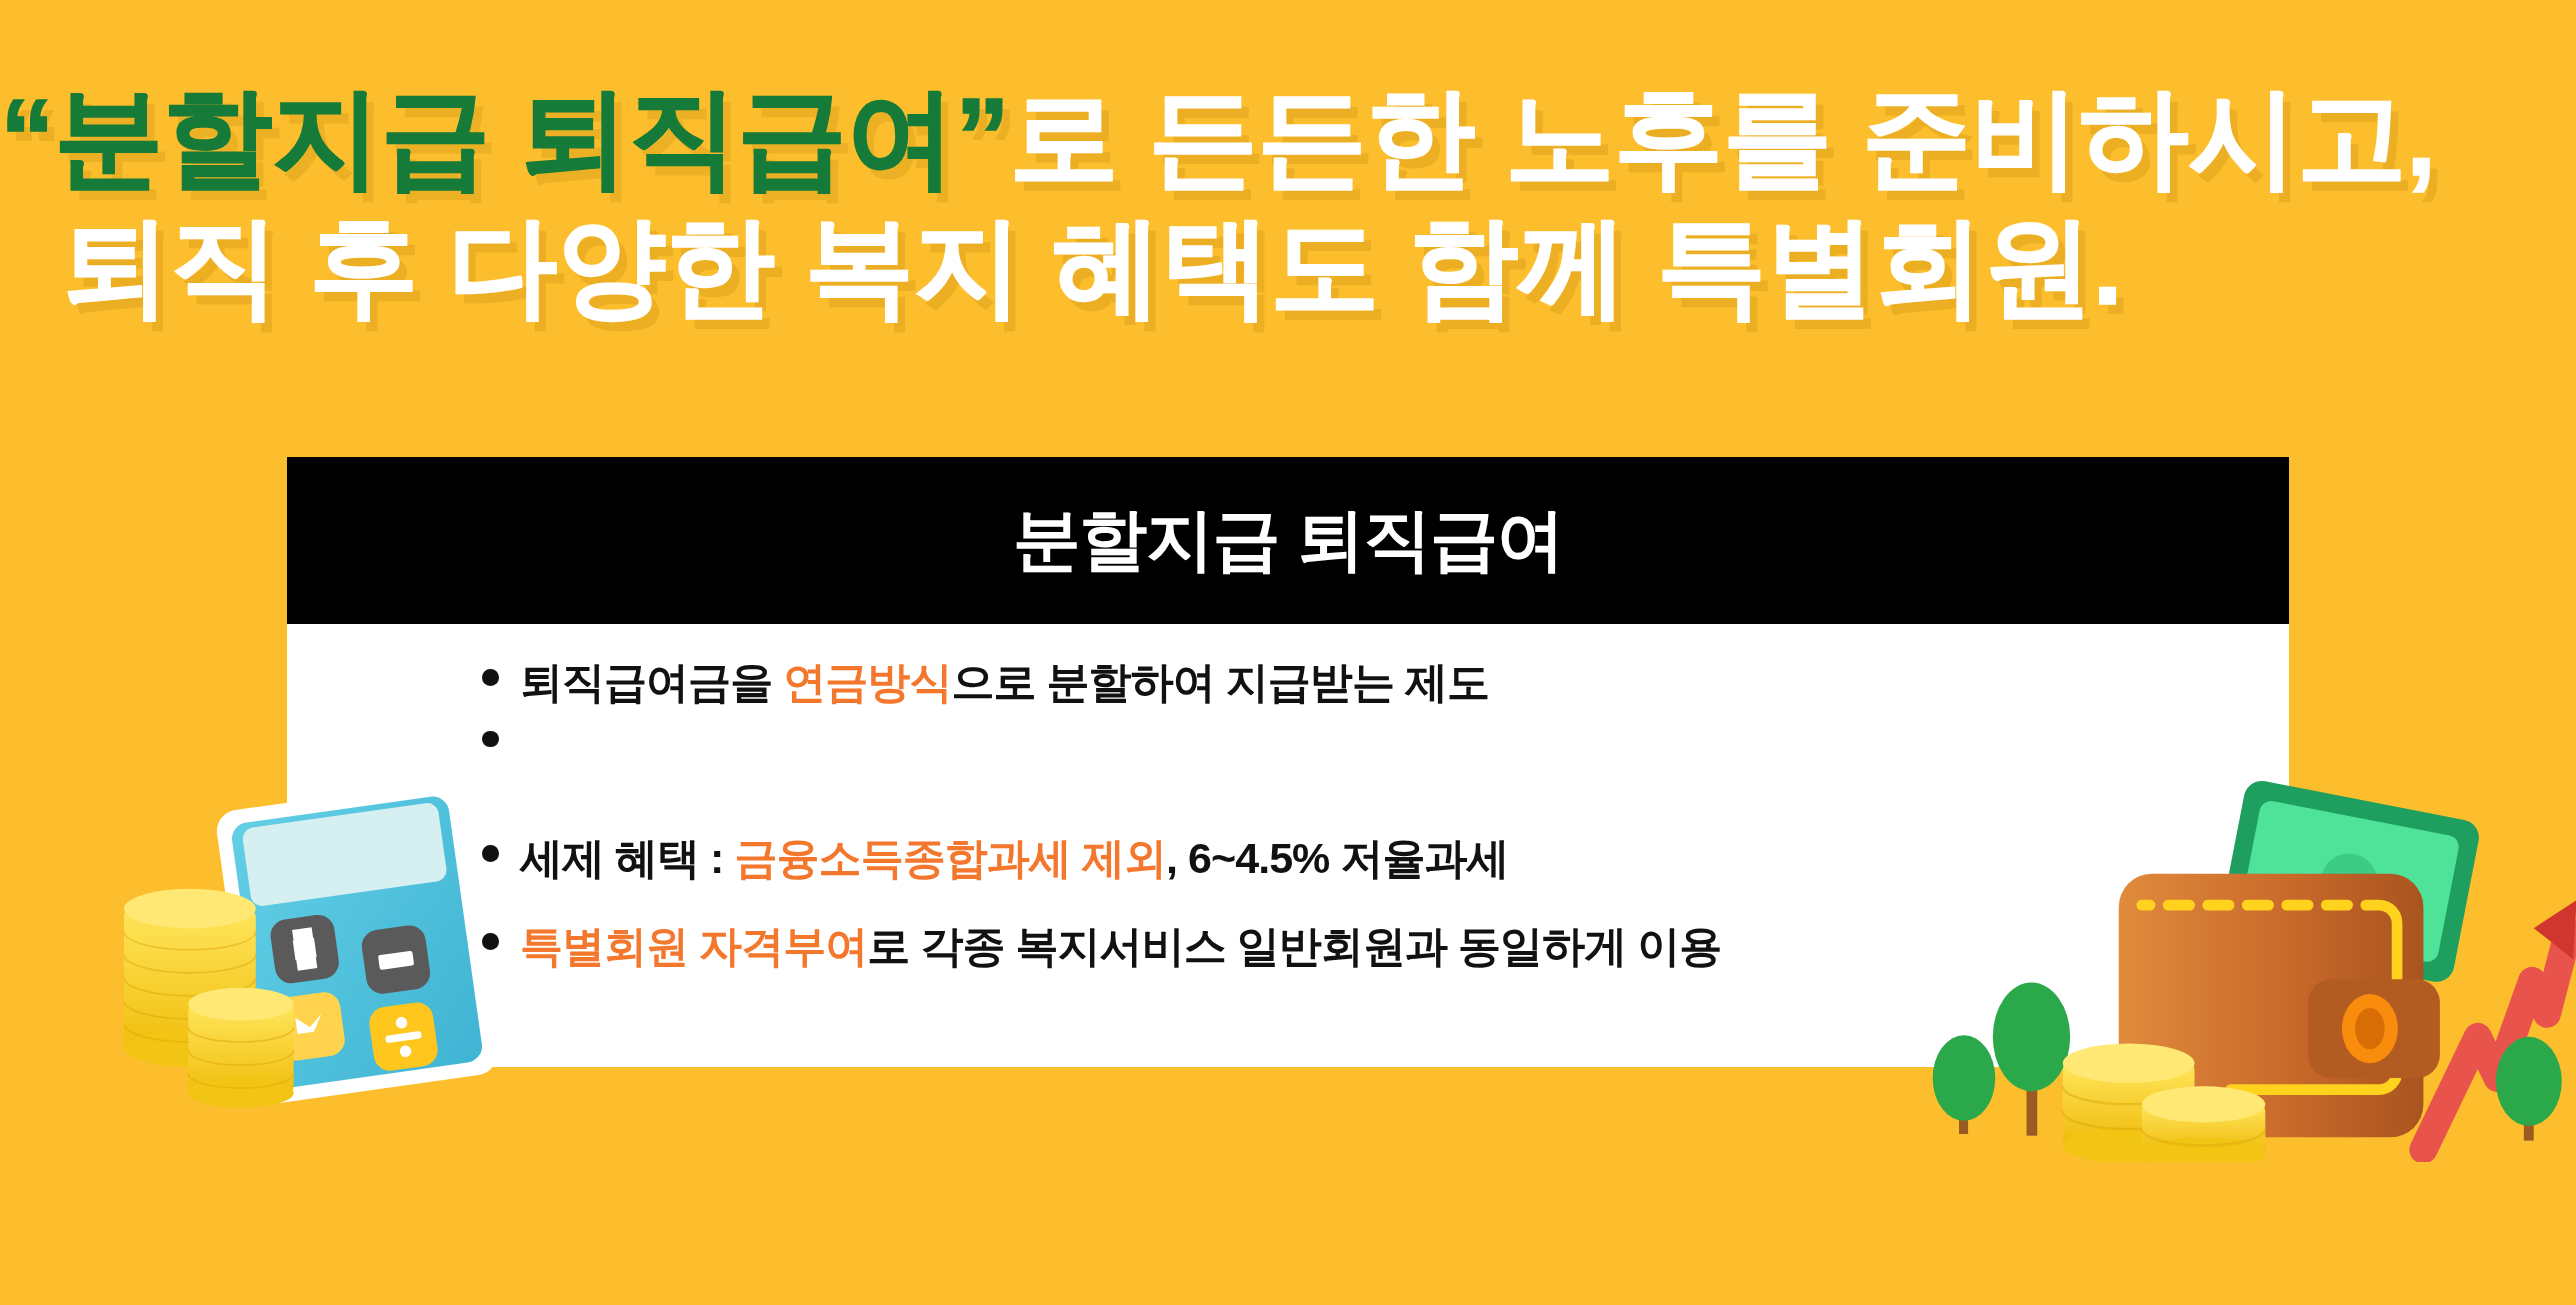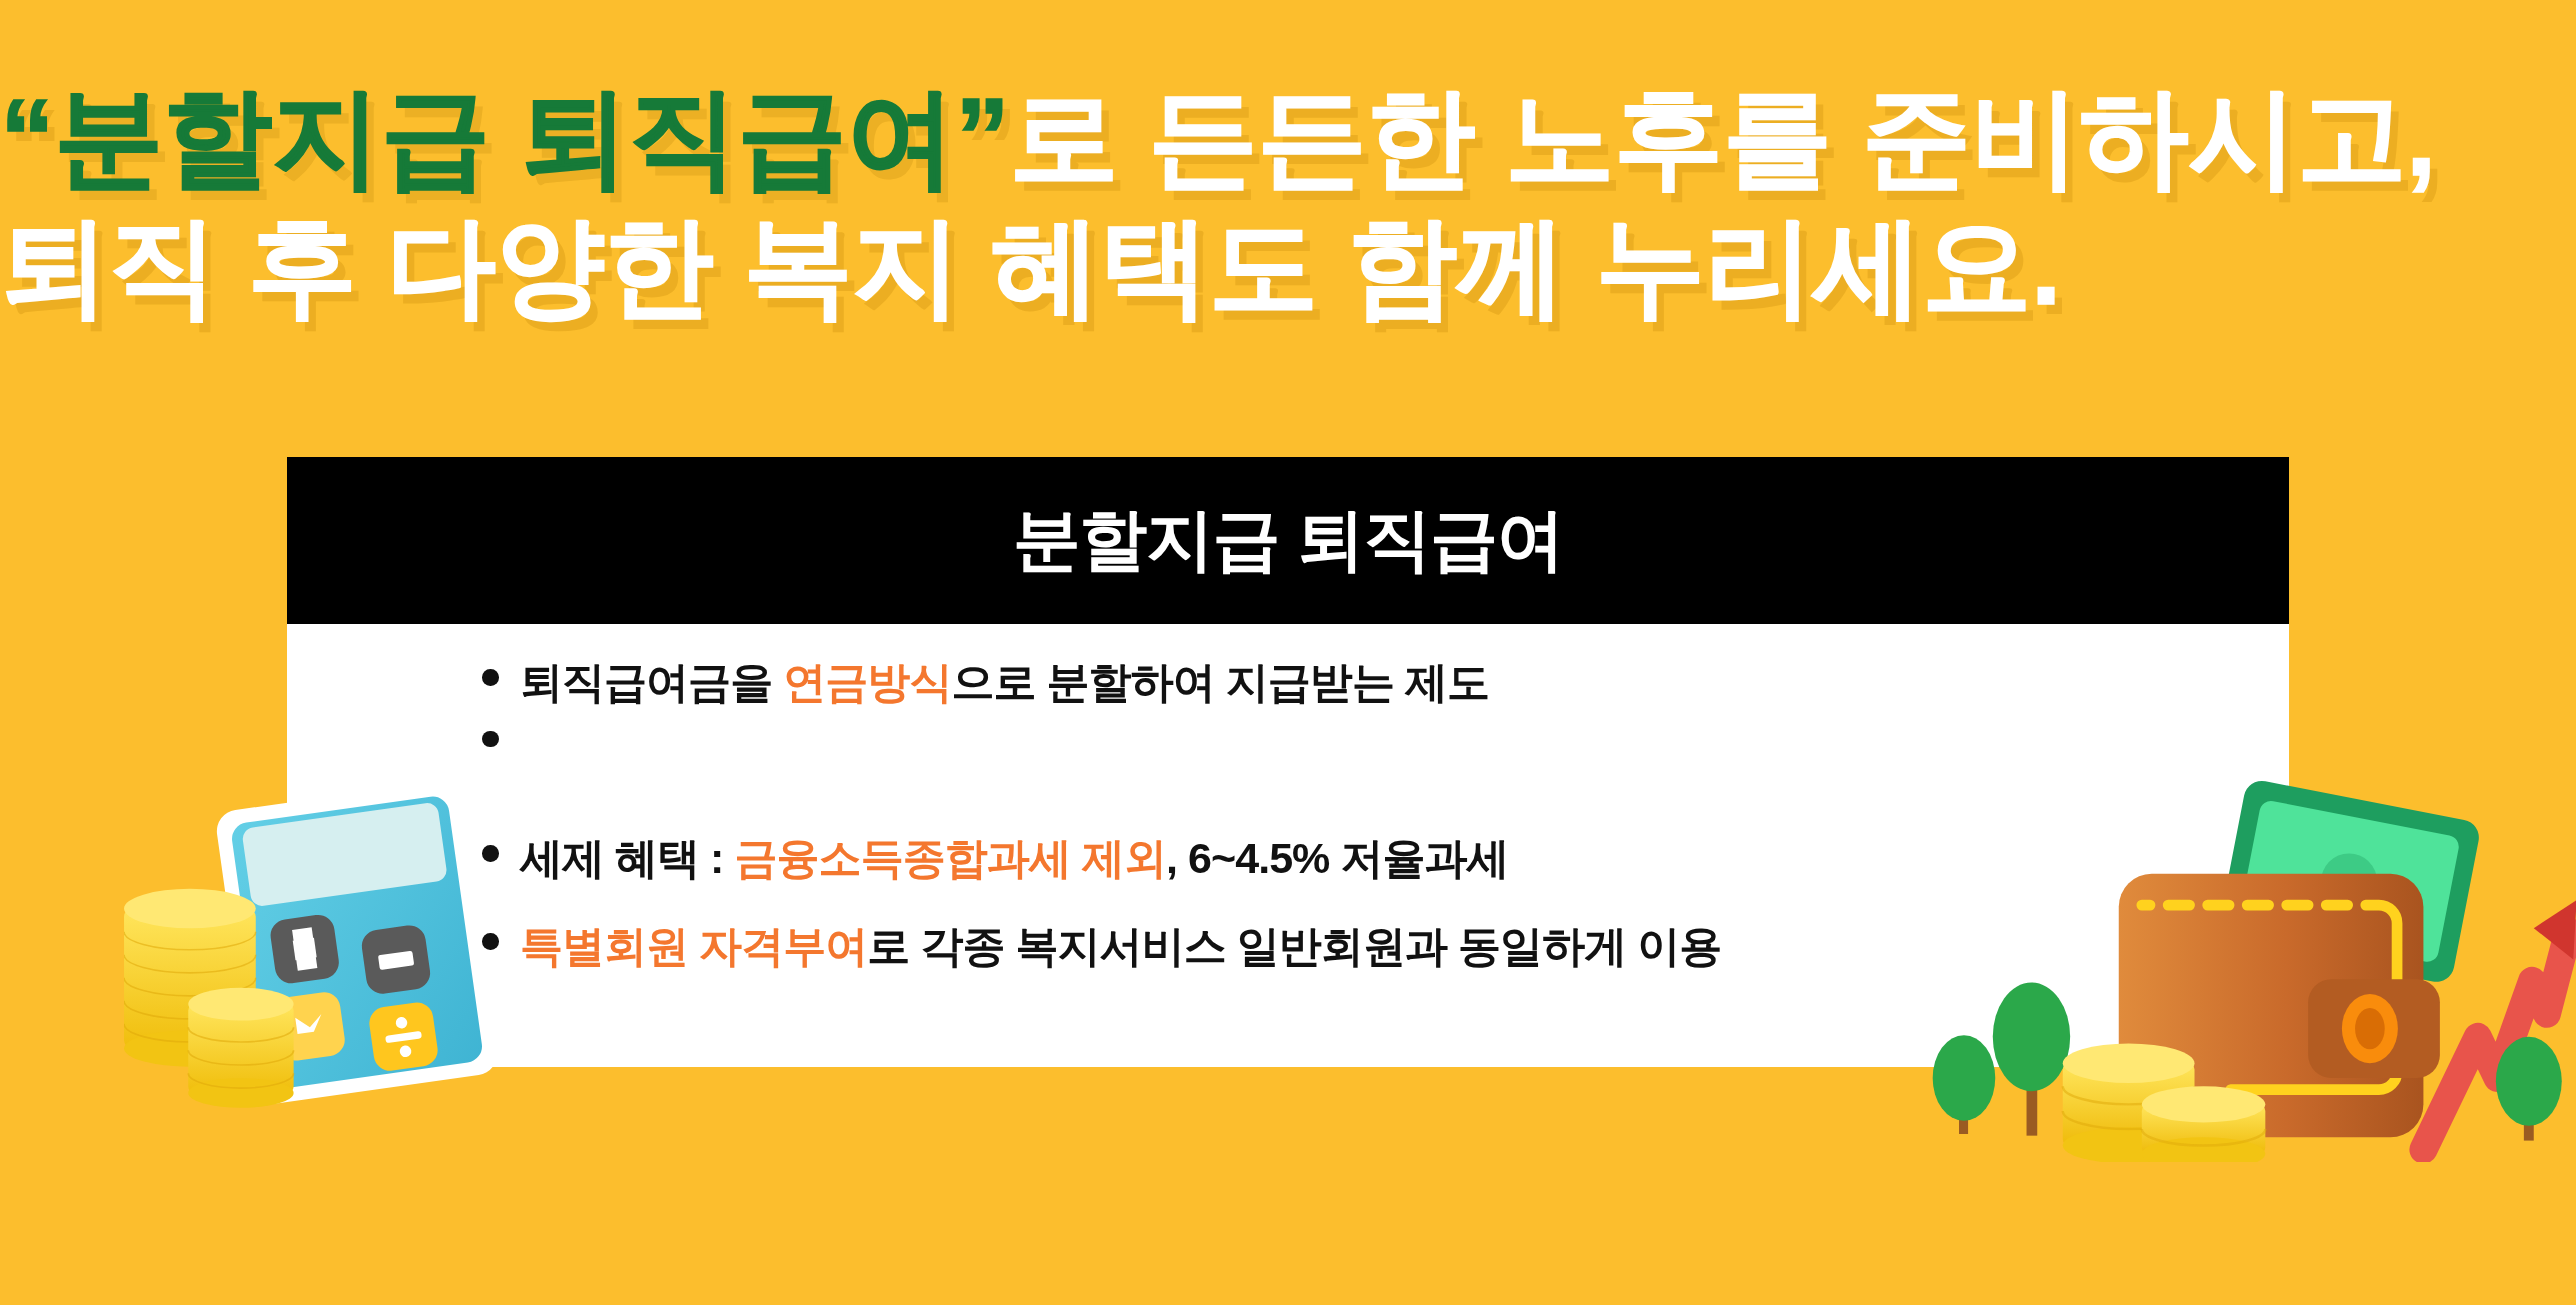--- a/index.html
+++ b/index.html
@@ -20,21 +20,21 @@
     background: #FCBE2D;
     overflow: hidden;
   }
 
   
   #headline {
     position: absolute;
     top: 79px;
     left: 0;
     width: 2184px;
-    text-align: left;
+    text-align: center;
     line-height: 1.08;
     letter-spacing: -0.012em;
   }
   .hl-line {
     display: block;
     white-space: nowrap;
     font-size: 109px;
     font-weight: 900;
     color: #FFFFFF;
     text-shadow: 8.2px 10px 0 rgba(200,140,10,0.30);
@@ -131,21 +131,21 @@
   }
   .illu-svg { display: block; width: 100%; height: 100%; }
 </style>
 </head>
 <body>
 
 <div id="banner">
 
   <div id="headline">
     <span class="hl-line"><span class="hl-quote">“</span><span class="hl-green">분할지급 퇴직급여</span><span class="hl-quote">”</span><span>로 든든한 노후를 준비하시고,</span></span>
-    <span class="hl-line second">퇴직 후 다양한 복지 혜택도 함께 누리세요.</span>
+    <span class="hl-line second">퇴직 후 다양한 복지 혜택도 함께 특별회원.</span>
   </div>
 
   <div id="illu-left">
     <svg class="illu-svg" viewBox="0 0 470 430" xmlns="http://www.w3.org/2000/svg">
       <defs>
         <linearGradient id="calcBody" x1="0" y1="0" x2="1" y2="1">
           <stop offset="0%" stop-color="#63CFE6"></stop>
             <stop offset="100%" stop-color="#3FB4D3"></stop>
         </linearGradient>
         <linearGradient id="coinG" x1="0" y1="0" x2="0" y2="1">

